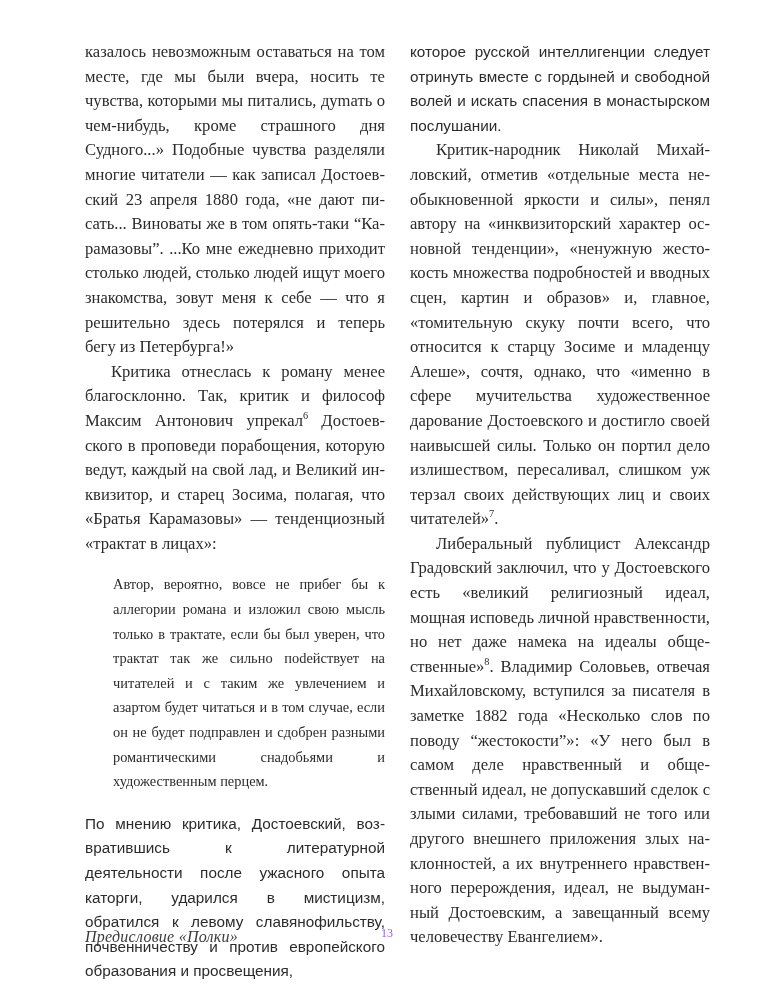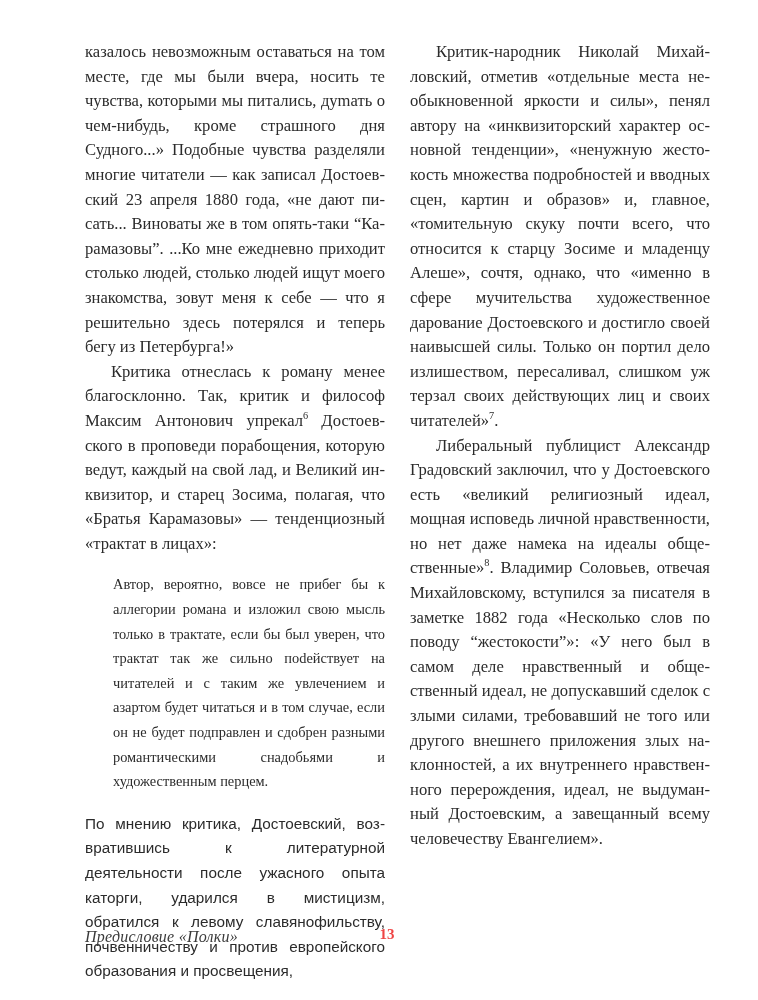--- a/index.html
+++ b/index.html
@@ -91,23 +91,23 @@
     color: #3a3a3a;
     white-space: nowrap;
   }
   .footer-pageno {
     position: absolute;
     left: 282px;
     top: -2px;
     width: 40px;
     text-align: center;
     font-family: "Liberation Serif", "DejaVu Serif", serif;
-    font-weight: bold;
-    font-size: 15px;
-    color: #ef4444;
+    font-weight: normal;
+    font-size: 12px;
+    color: #8b5cf6;
   }
 </style>
 </head>
 <body>
 
 <div class="page">
 
   <div class="columns">
 
     <div class="col">
@@ -119,20 +119,21 @@
       <div class="blockquote">
         <p>Автор, вероятно, вовсе не прибег бы к аллегории романа и изложил свою мысль только в трактате, если бы был уверен, что трактат так же сильно по­dействует на читателей и с таким же увлечением и азартом будет читаться и в том случае, если он не будет подправ­лен и сдобрен разными романтическими снадобьями и художественным перцем.</p>
       </div>
 
       <p class="sans">По мнению критика, Достоевский, воз­вратившись к литературной деятельности после ужасного опыта каторги, ударился в мистицизм, обратился к левому славя­нофильству, почвенничеству и против ев­ропейского образования и просвещения,</p>
 
     </div>
 
     <div class="col">
 
+      <p class="sans">которое русской интеллигенции следует отринуть вместе с гордыней и свободной волей и искать спасения в монастырском послушании.</p>
 
       <p class="serif indent"><span>Критик-народник Николай Михай­ловский, отметив «отдельные места не­обыкновенной яркости и силы», пенял автору на «инквизиторский характер ос­новной тенденции», «ненужную жесто­кость множества подробностей и ввод­ных сцен, картин и образов» и, главное, «томительную скуку почти всего, что относится к старцу Зосиме и младенцу Алеше», сочтя, однако, что «именно в сфере мучительства художествен­ное дарование Достоевского и достигло своей наивысшей силы. Только он портил дело излишеством, пересаливал, слиш­ком уж терзал своих действующих лиц и своих читателей»</span><sup class="fn">7</sup><span>.</span></p>
 
       <p class="serif indent"><span>Либеральный публицист Александр Градовский заключил, что у Достоев­ского есть «великий религиозный идеал, мощная исповедь личной нравственно­сти, но нет даже намека на идеалы обще­ственные»</span><sup class="fn">8</sup><span>. Владимир Соловьев, отвечая Михайловскому, вступился за писателя в заметке 1882 года «Несколько слов по поводу “жестокости”»: «У него был в самом деле нравственный и обще­ственный идеал, не допускавший сделок с злыми силами, требовавший не того или другого внешнего приложения злых на­клонностей, а их внутреннего нравствен­ного перерождения, идеал, не выдуман­ный Достоевским, а завещанный всему человечеству Евангелием».</span></p>
 
     </div>
 
   </div>
 
   <div class="footer">

